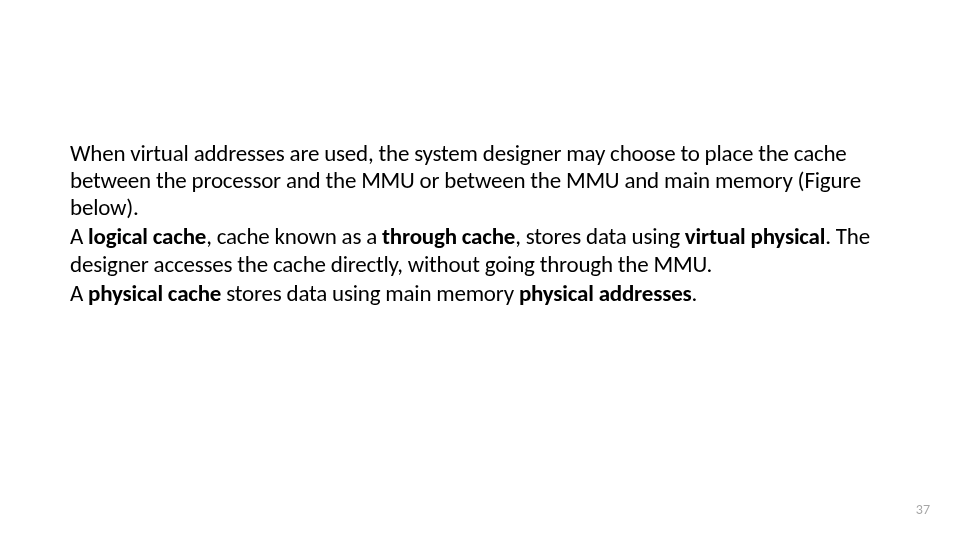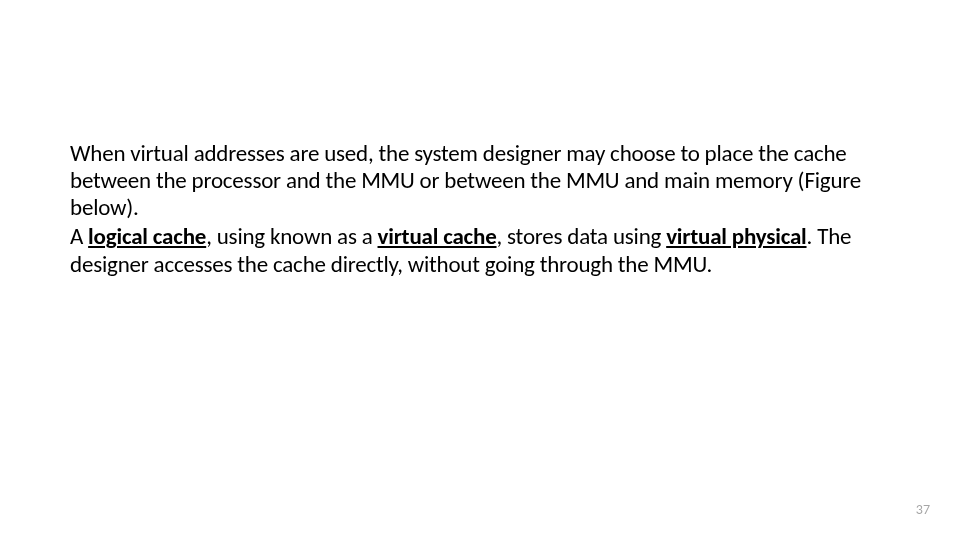--- a/index.html
+++ b/index.html
@@ -23,35 +23,38 @@
     left: 70px;
     top: 140px;
     width: 820px;
     font-size: 23px;
     line-height: 1.18;
     letter-spacing: -0.2px;
   }
   .content p {
     margin: 0 0 2px 0;
   }
-  .bold { font-weight: 700; text-decoration: underline; }
+  .bold { font-weight: 700; }
   .page-number {
     position: absolute;
     right: 30px;
     bottom: 22px;
     font-size: 14px;
     color: #a6a6a6;
   }
 </style>
 </head>
 <body>
 
 <div class="slide">
   <div class="content">
     <p>
       <span>When virtual addresses are used, the system designer may choose to place the cache between the processor and the MMU or between the MMU and main memory (Figure below).</span>
     </p>
     <p>
-      <span>A </span><span class="bold">logical cache</span><span>, using known as a </span><span class="bold">virtual cache</span><span>, stores data using </span><span class="bold">virtual physical</span><span>. The designer accesses the cache directly, without going through the MMU.</span>
+      <span>A </span><span class="bold">logical cache</span><span>, cache known as a </span><span class="bold">through cache</span><span>, stores data using </span><span class="bold">virtual physical</span><span>. The designer accesses the cache directly, without going through the MMU.</span>
+    </p>
+    <p>
+      <span>A </span><span class="bold">physical cache</span><span> stores data using main memory </span><span class="bold">physical addresses</span><span>.</span>
     </p>
   </div>
   <div class="page-number">37</div>
 </div>
 
 </body></html>

